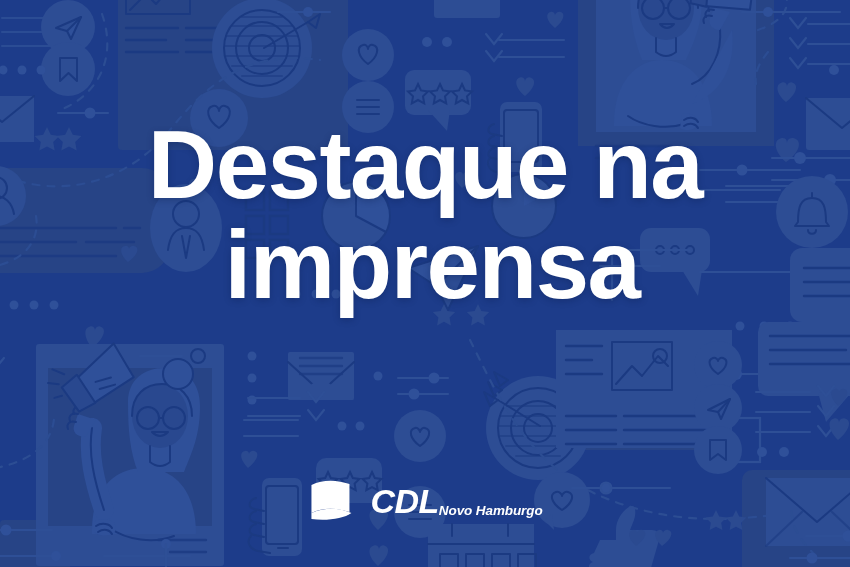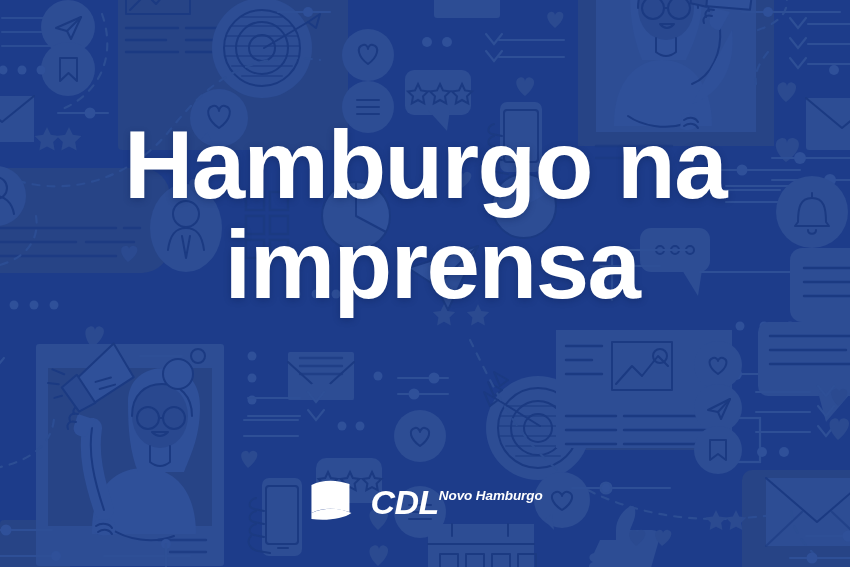--- a/index.html
+++ b/index.html
@@ -73,21 +73,21 @@
     letter-spacing: -0.5px;
     line-height: 0.9;
   }
   #logo-sub {
     color: #ffffff;
     font-family: "Liberation Sans", sans-serif;
     font-weight: 700;
     font-style: italic;
     font-size: 13.5px;
     letter-spacing: -0.1px;
-    margin-top: 2px;
+    margin-top: 18px;
   }
 </style>
 </head>
 <body>
 
 <div id="stage">
 
   <svg id="bg" viewBox="0 0 850 567" xmlns="http://www.w3.org/2000/svg">
     <defs>
       <style>
@@ -728,21 +728,21 @@
 
       <g class="lnl">
         <path d="M104 556 H190"></path>
       </g>
       <circle cx="166" cy="544" r="5" fill="#2f5099"></circle>
       <path d="M166 544 V566" class="lnl"></path>
     </g>
   </svg>
 
   <div id="headline">
-    <span class="hl-line" id="hl-line-1">Hamburgo na</span>
+    <span class="hl-line" id="hl-line-1">Destaque na</span>
     <span class="hl-line" id="hl-line-2">imprensa</span>
   </div>
 
   <div id="logo">
     <svg id="logo-mark" width="56" height="46" viewBox="0 0 56 46" xmlns="http://www.w3.org/2000/svg">
       <path d="M4 6 C 16 0 30 1 42 5 L 42 33 C 30 29 16 28 4 34 Z" fill="#ffffff"></path>
       <path d="M4 34 C 18 28 32 29 44 34 C 36 40 18 42 4 40 Z" fill="#ffffff"></path>
     </svg>
     <span id="logo-text">
       <span id="logo-cdl">CDL</span>

